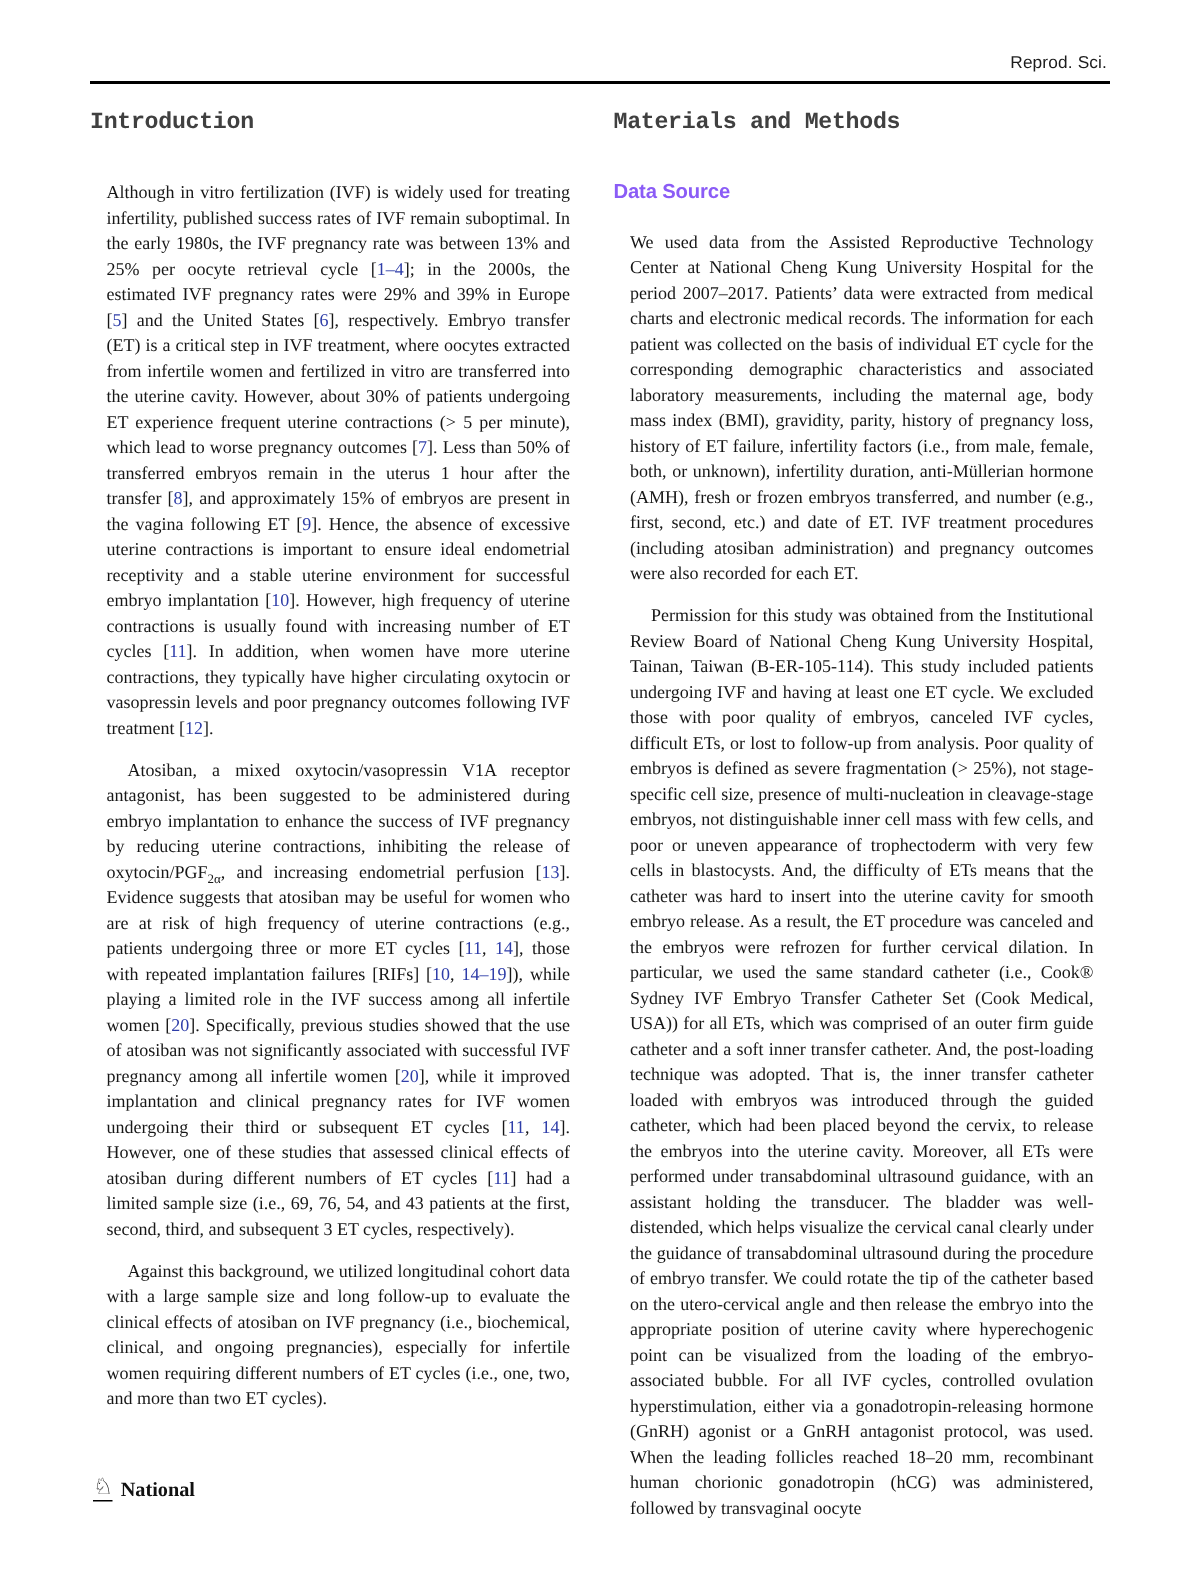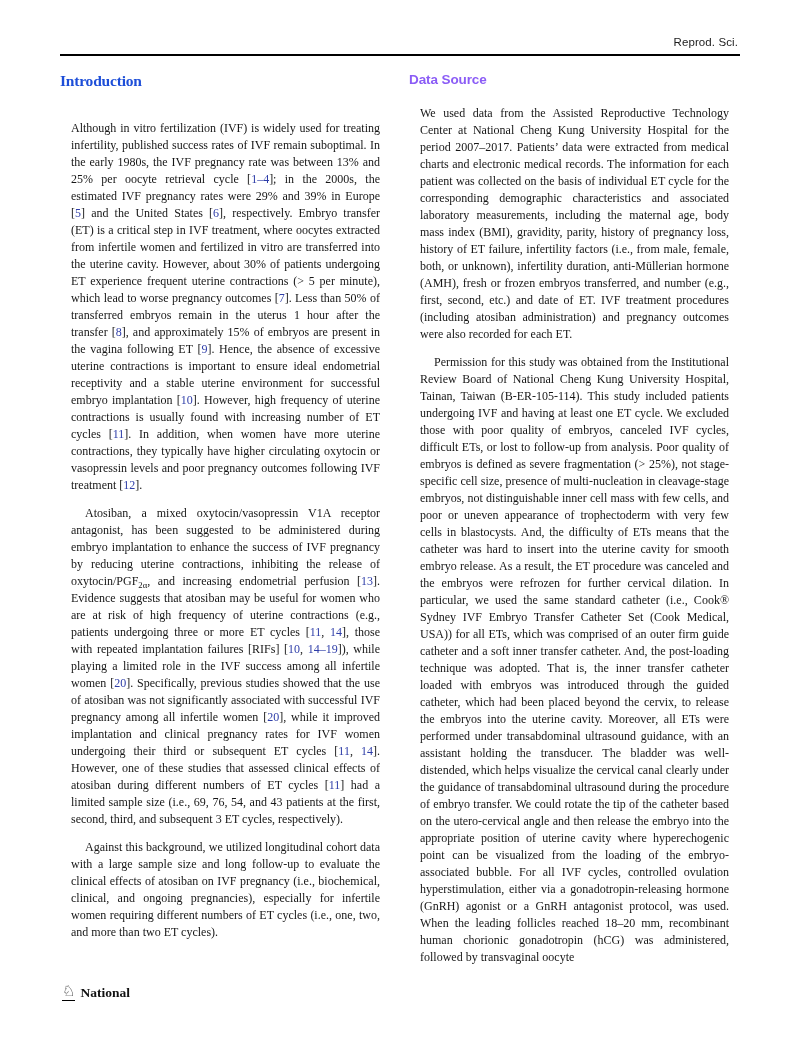--- a/index.html
+++ b/index.html
@@ -33,25 +33,25 @@
     position: absolute;
     top: 72px;
     left: 60px;
     width: 680px;
     display: flex;
     gap: 18px;
   }
   .col { width: 331px; }
   h2.section-heading {
     margin: 0 0 30px 0;
-    font-family: Liberation Serif, serif;
+    font-family: Liberation Mono, monospace;
     font-weight: bold;
     font-size: 15.5px;
     letter-spacing: -0.2px;
-    color: #1d4ed8;
+    color: #404040;
   }
   h3.subsection-heading {
     margin: 0 0 18px 0;
     font-family: "Liberation Sans", sans-serif;
     font-weight: bold;
     font-size: 13.5px;
     letter-spacing: -0.1px;
     color: #8b5cf6;
   }
   .para {
@@ -107,20 +107,21 @@
     <div class="col">
       <h2 class="section-heading">Introduction</h2>
       <div>
           <p class="para"><span>Although in vitro fertilization (IVF) is widely used for treating infertility, published success rates of IVF remain suboptimal. In the early 1980s, the IVF pregnancy rate was between 13% and 25% per oocyte retrieval cycle [</span><span class="cite">1–4</span><span>]; in the 2000s, the estimated IVF pregnancy rates were 29% and 39% in Europe [</span><span class="cite">5</span><span>] and the United States [</span><span class="cite">6</span><span>], respectively. Embryo transfer (ET) is a critical step in IVF treatment, where oocytes extracted from infertile women and fertilized in vitro are transferred into the uterine cavity. However, about 30% of patients undergoing ET experience frequent uterine contractions (&gt; 5 per minute), which lead to worse pregnancy outcomes [</span><span class="cite">7</span><span>]. Less than 50% of transferred embryos remain in the uterus 1 hour after the transfer [</span><span class="cite">8</span><span>], and approximately 15% of embryos are present in the vagina following ET [</span><span class="cite">9</span><span>]. Hence, the absence of excessive uterine contractions is important to ensure ideal endometrial receptivity and a stable uterine environment for successful embryo implantation [</span><span class="cite">10</span><span>]. However, high frequency of uterine contractions is usually found with increasing number of ET cycles [</span><span class="cite">11</span><span>]. In addition, when women have more uterine contractions, they typically have higher circulating oxytocin or vasopressin levels and poor pregnancy outcomes following IVF treatment [</span><span class="cite">12</span><span>].</span></p>
           <p class="para indent"><span>Atosiban, a mixed oxytocin/vasopressin V1A receptor antagonist, has been suggested to be administered during embryo implantation to enhance the success of IVF pregnancy by reducing uterine contractions, inhibiting the release of oxytocin/PGF</span><sub>2α</sub><span>, and increasing endometrial perfusion [</span><span class="cite">13</span><span>]. Evidence suggests that atosiban may be useful for women who are at risk of high frequency of uterine contractions (e.g., patients undergoing three or more ET cycles [</span><span class="cite">11</span><span>, </span><span class="cite">14</span><span>], those with repeated implantation failures [RIFs] [</span><span class="cite">10</span><span>, </span><span class="cite">14–19</span><span>]), while playing a limited role in the IVF success among all infertile women [</span><span class="cite">20</span><span>]. Specifically, previous studies showed that the use of atosiban was not significantly associated with successful IVF pregnancy among all infertile women [</span><span class="cite">20</span><span>], while it improved implantation and clinical pregnancy rates for IVF women undergoing their third or subsequent ET cycles [</span><span class="cite">11</span><span>, </span><span class="cite">14</span><span>]. However, one of these studies that assessed clinical effects of atosiban during different numbers of ET cycles [</span><span class="cite">11</span><span>] had a limited sample size (i.e., 69, 76, 54, and 43 patients at the first, second, third, and subsequent 3 ET cycles, respectively).</span></p>
           <p class="para indent"><span>Against this background, we utilized longitudinal cohort data with a large sample size and long follow-up to evaluate the clinical effects of atosiban on IVF pregnancy (i.e., biochemical, clinical, and ongoing pregnancies), especially for infertile women requiring different numbers of ET cycles (i.e., one, two, and more than two ET cycles).</span></p>
         </div>
     </div>
 
     <div class="col">
+      <h2 class="section-heading">Materials and Methods</h2>
       <h3 class="subsection-heading">Data Source</h3>
       <div>
           <p class="para"><span>We used data from the Assisted Reproductive Technology Center at National Cheng Kung University Hospital for the period 2007–2017. Patients’ data were extracted from medical charts and electronic medical records. The information for each patient was collected on the basis of individual ET cycle for the corresponding demographic characteristics and associated laboratory measurements, including the maternal age, body mass index (BMI), gravidity, parity, history of pregnancy loss, history of ET failure, infertility factors (i.e., from male, female, both, or unknown), infertility duration, anti-Müllerian hormone (AMH), fresh or frozen embryos transferred, and number (e.g., first, second, etc.) and date of ET. IVF treatment procedures (including atosiban administration) and pregnancy outcomes were also recorded for each ET.</span></p>
           <p class="para indent"><span>Permission for this study was obtained from the Institutional Review Board of National Cheng Kung University Hospital, Tainan, Taiwan (B-ER-105-114). This study included patients undergoing IVF and having at least one ET cycle. We excluded those with poor quality of embryos, canceled IVF cycles, difficult ETs, or lost to follow-up from analysis. Poor quality of embryos is defined as severe fragmentation (&gt; 25%), not stage-specific cell size, presence of multi-nucleation in cleavage-stage embryos, not distinguishable inner cell mass with few cells, and poor or uneven appearance of trophectoderm with very few cells in blastocysts. And, the difficulty of ETs means that the catheter was hard to insert into the uterine cavity for smooth embryo release. As a result, the ET procedure was canceled and the embryos were refrozen for further cervical dilation. In particular, we used the same standard catheter (i.e., Cook® Sydney IVF Embryo Transfer Catheter Set (Cook Medical, USA)) for all ETs, which was comprised of an outer firm guide catheter and a soft inner transfer catheter. And, the post-loading technique was adopted. That is, the inner transfer catheter loaded with embryos was introduced through the guided catheter, which had been placed beyond the cervix, to release the embryos into the uterine cavity. Moreover, all ETs were performed under transabdominal ultrasound guidance, with an assistant holding the transducer. The bladder was well-distended, which helps visualize the cervical canal clearly under the guidance of transabdominal ultrasound during the procedure of embryo transfer. We could rotate the tip of the catheter based on the utero-cervical angle and then release the embryo into the appropriate position of uterine cavity where hyperechogenic point can be visualized from the loading of the embryo-associated bubble. For all IVF cycles, controlled ovulation hyperstimulation, either via a gonadotropin-releasing hormone (GnRH) agonist or a GnRH antagonist protocol, was used. When the leading follicles reached 18–20 mm, recombinant human chorionic gonadotropin (hCG) was administered, followed by transvaginal oocyte</span></p>
         </div>
     </div>
 
   </div>
 
   <div class="footer">

